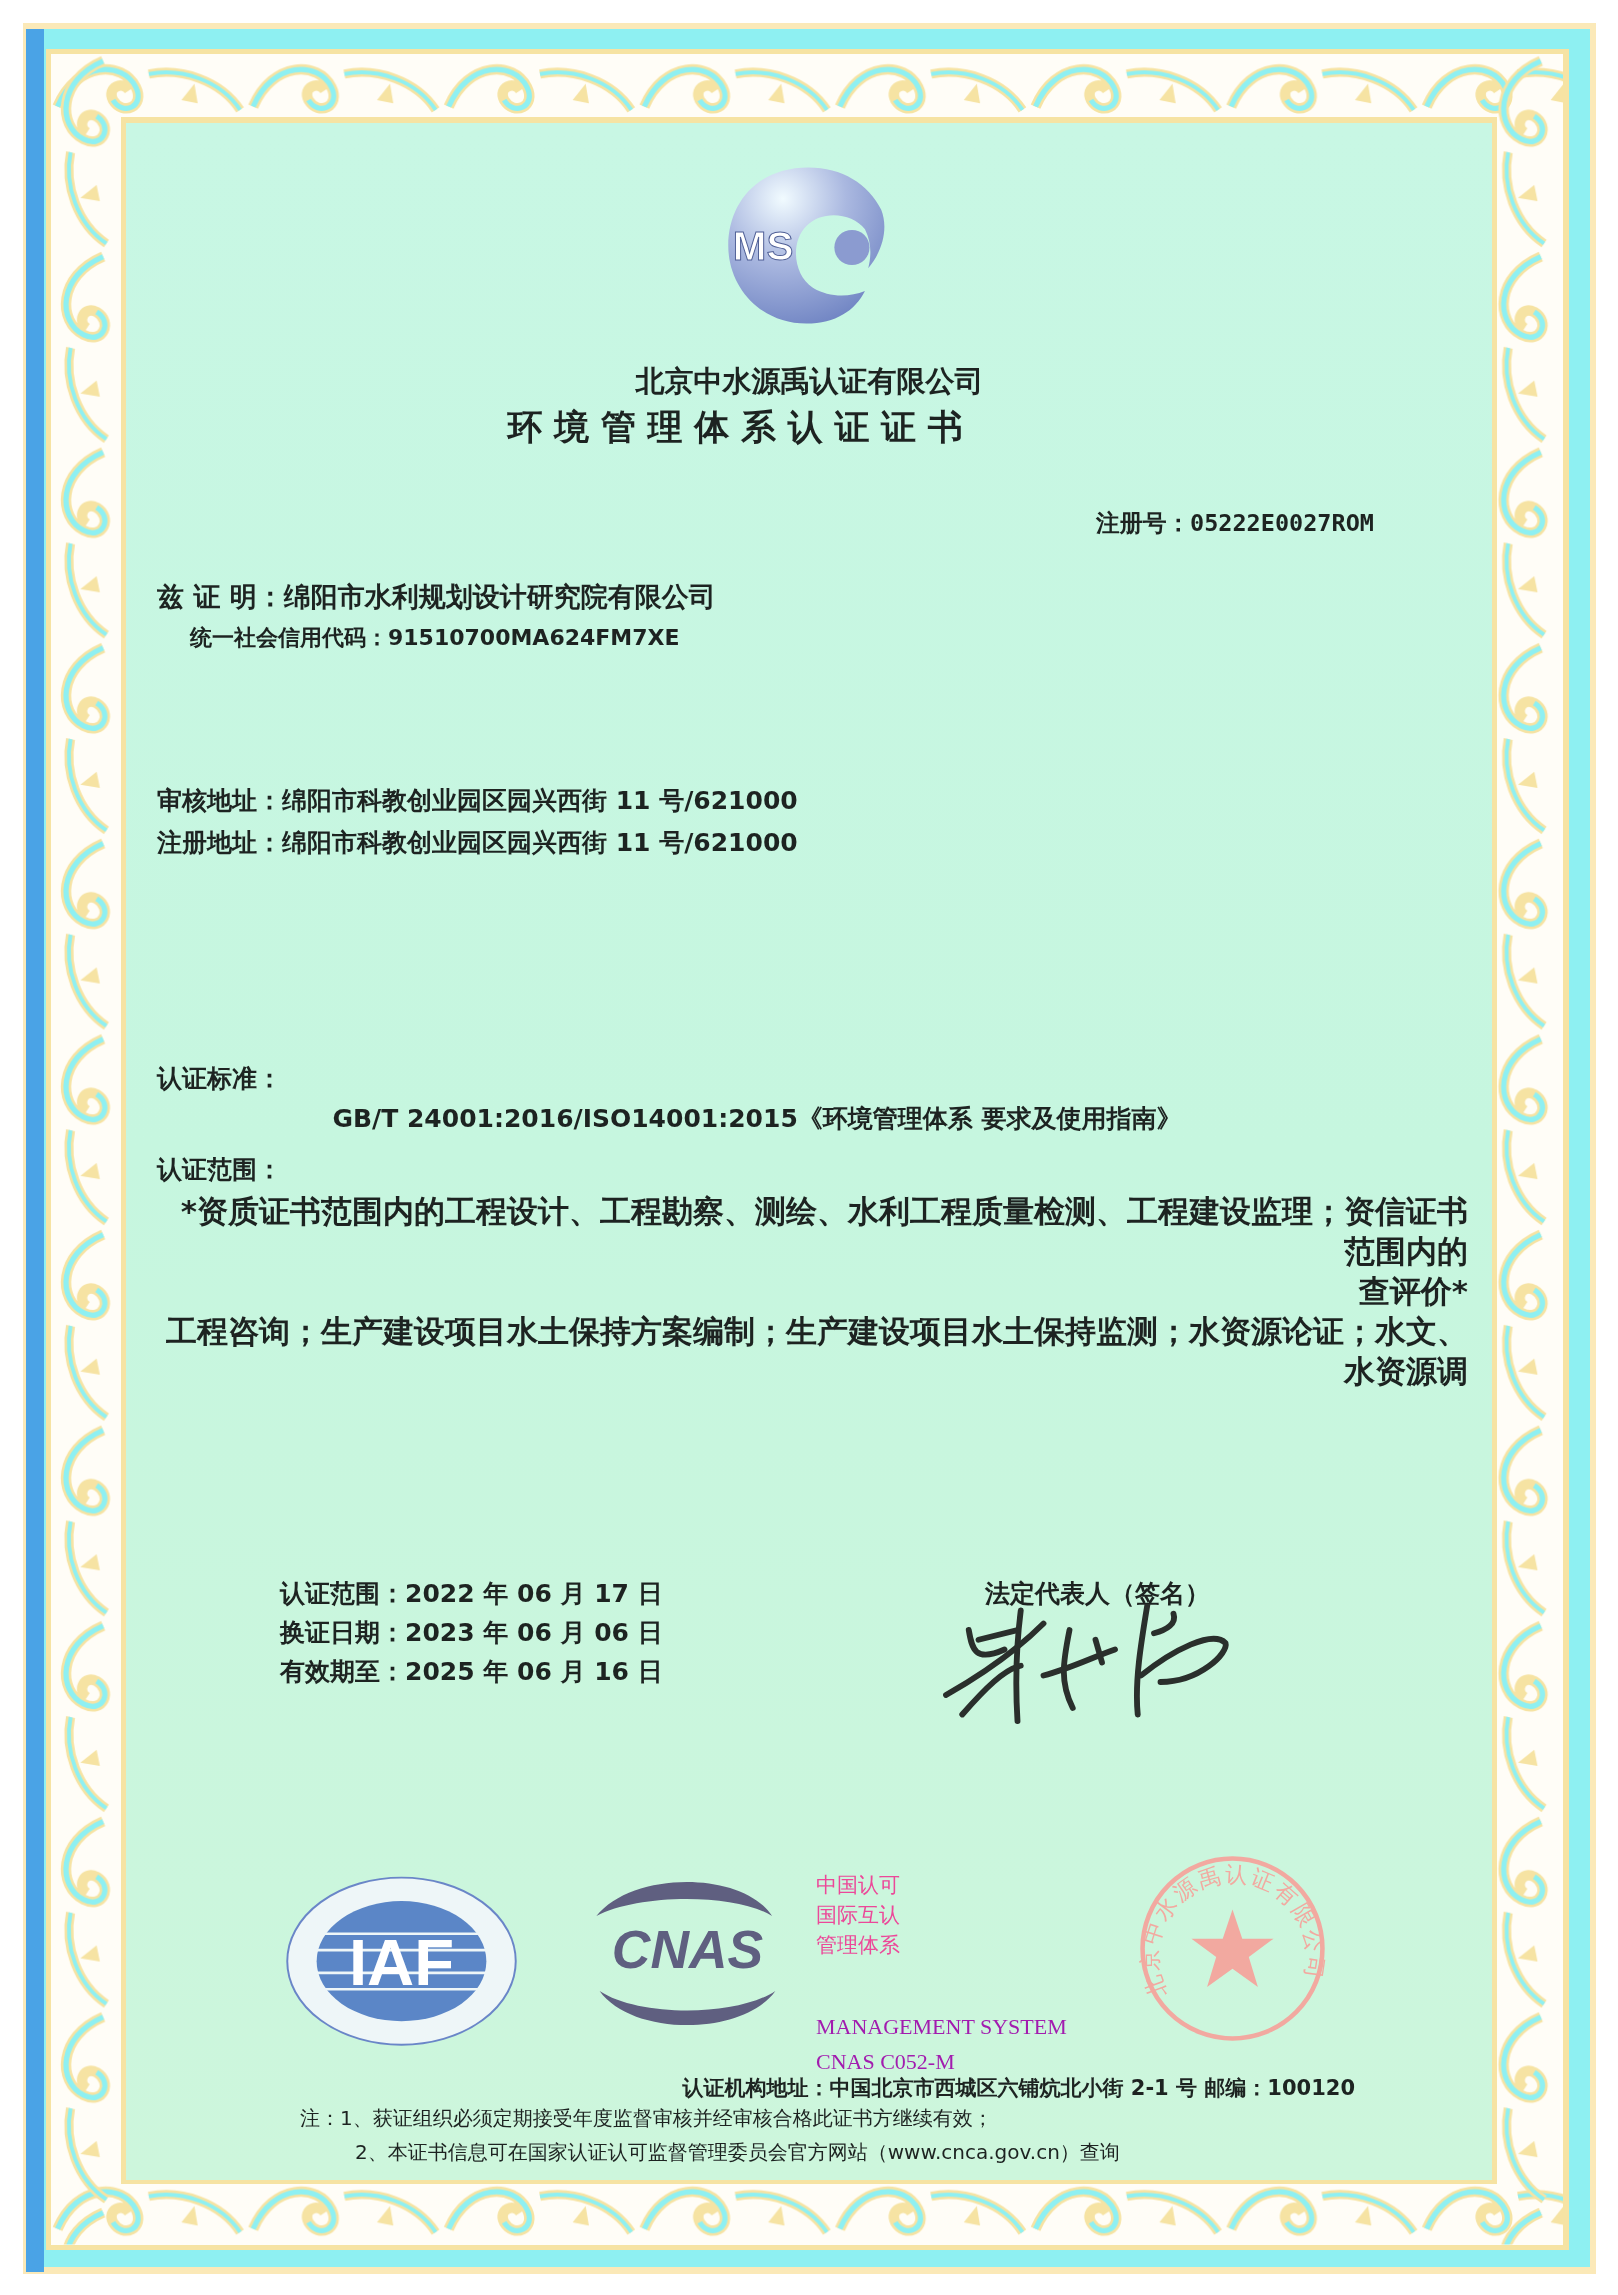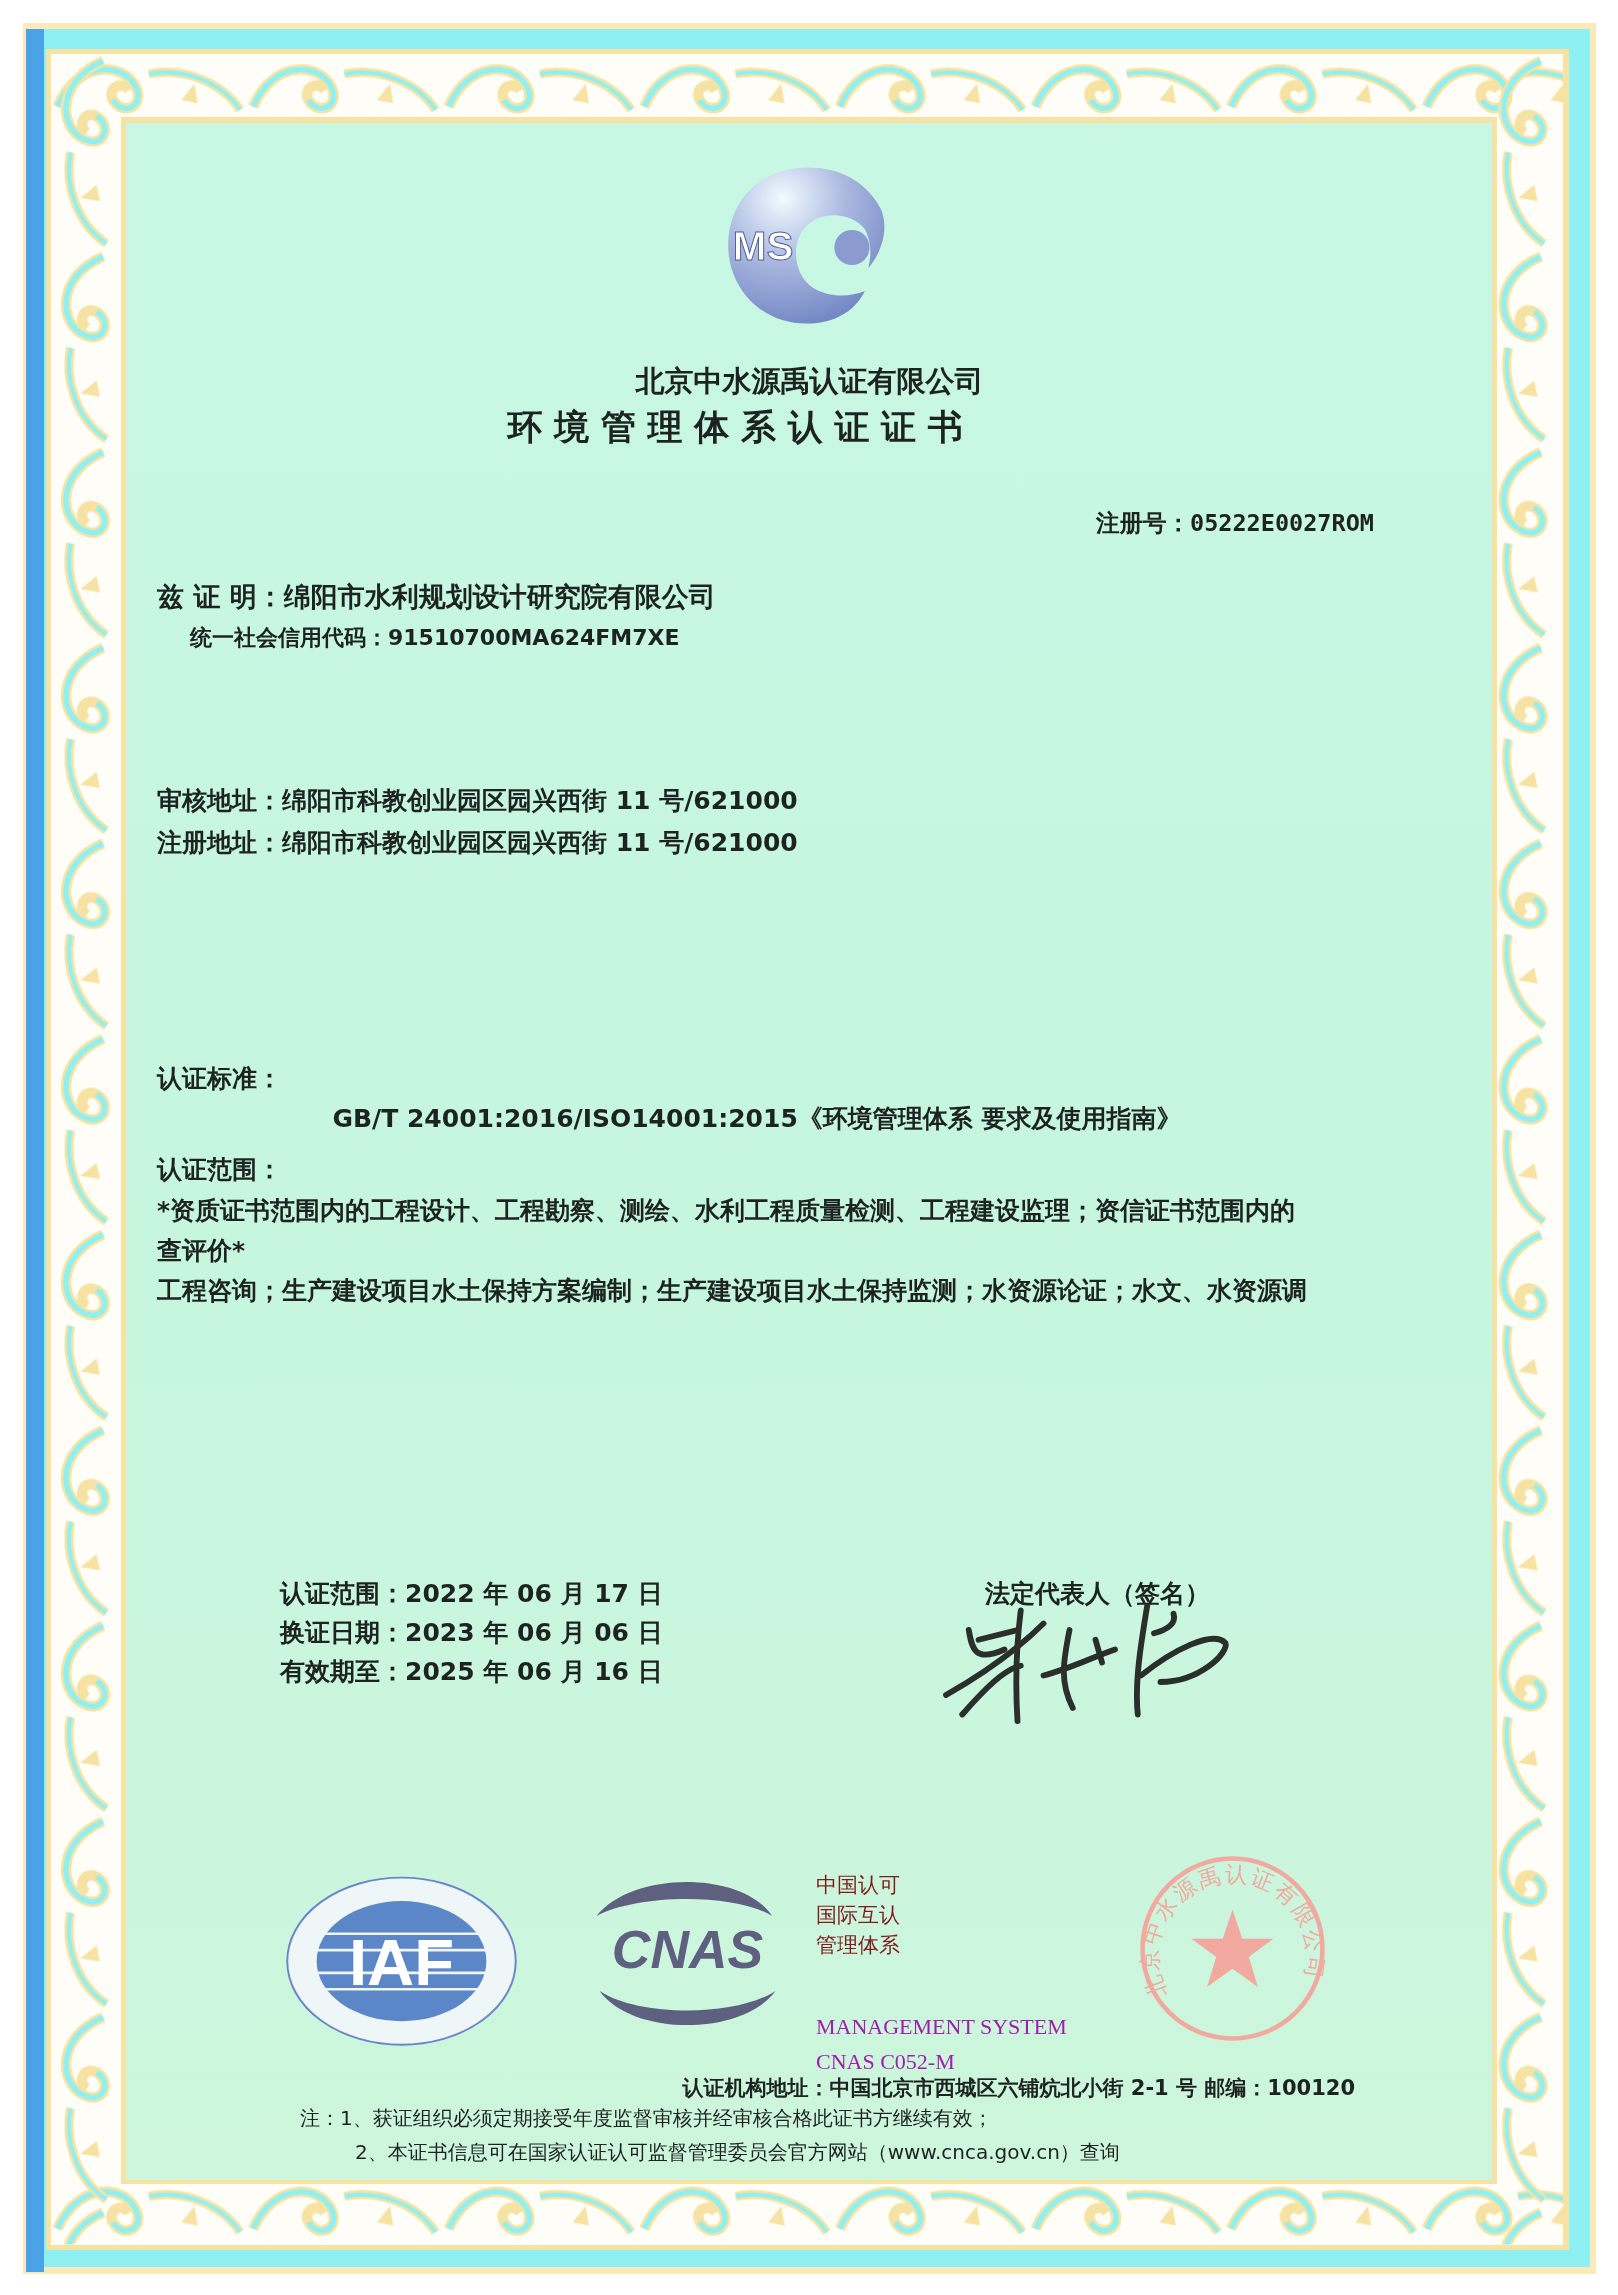--- a/index.html
+++ b/index.html
@@ -20,30 +20,30 @@
   .issuer{left:0;width:1619px;text-align:center;top:362px;font-size:29px;}
   .title{left:0;width:1482px;text-align:center;top:404px;font-size:35px;letter-spacing:11.7px;}
   .regno{left:1096px;top:507px;font-size:23.5px;}
   .holder{left:157px;top:579px;font-size:27px;}
   .credit{left:190px;top:623px;font-size:22px;}
   .addr1{left:157px;top:784px;font-size:25px;}
   .addr2{left:157px;top:826px;font-size:25px;}
   .std-label{left:157px;top:1062px;font-size:25px;}
   .std-val{left:0;width:1514px;text-align:center;top:1102px;font-size:25px;}
   .scope-label{left:157px;top:1153px;font-size:25px;}
-  .scope{position:absolute;left:157px;top:1191px;width:1311px;font-size:25px;font-weight:bold;
-         line-height:40px;text-align:left;}
+  .scope{position:absolute;left:157px;top:1191px;width:1311px;font-size:31px;font-weight:bold;
+         line-height:40px;text-align:right;}
   .d1{left:280px;top:1577px;font-size:25px;}
   .d2{left:280px;top:1616px;font-size:25px;}
   .d3{left:280px;top:1655px;font-size:25px;}
   .rep{left:953px;top:1577px;font-size:25px;margin-left:32px;}
   .sig{position:absolute;left:939px;top:1604px;width:300px;height:130px;}
   .iaf{position:absolute;left:284px;top:1875px;width:235px;height:173px;}
   .cnas{position:absolute;left:593px;top:1877px;width:189px;height:153px;}
-  .cnas-cn{position:absolute;left:816px;top:1870px;font-size:21px;line-height:30px;color:#7f1d1d;
+  .cnas-cn{position:absolute;left:816px;top:1870px;font-size:21px;line-height:30px;color:#ec4899;
            font-weight:normal;font-family:"DejaVu Serif",serif;white-space:pre;}
   .cnas-en{position:absolute;left:816px;top:1973px;font-size:22px;line-height:35px;color:#a21caf;
            font-family:Liberation Serif, serif;margin-top:36px;}
   .seal{position:absolute;left:1138px;top:1854px;width:189px;height:189px;}
   .org-addr{left:0;width:1355px;text-align:right;top:2074px;font-size:21px;}
   .note1{left:300px;top:2105px;font-size:20px;font-weight:normal;}
   .note2{left:355px;top:2139px;font-size:20px;font-weight:normal;}
 </style>
 </head>
 <body>

